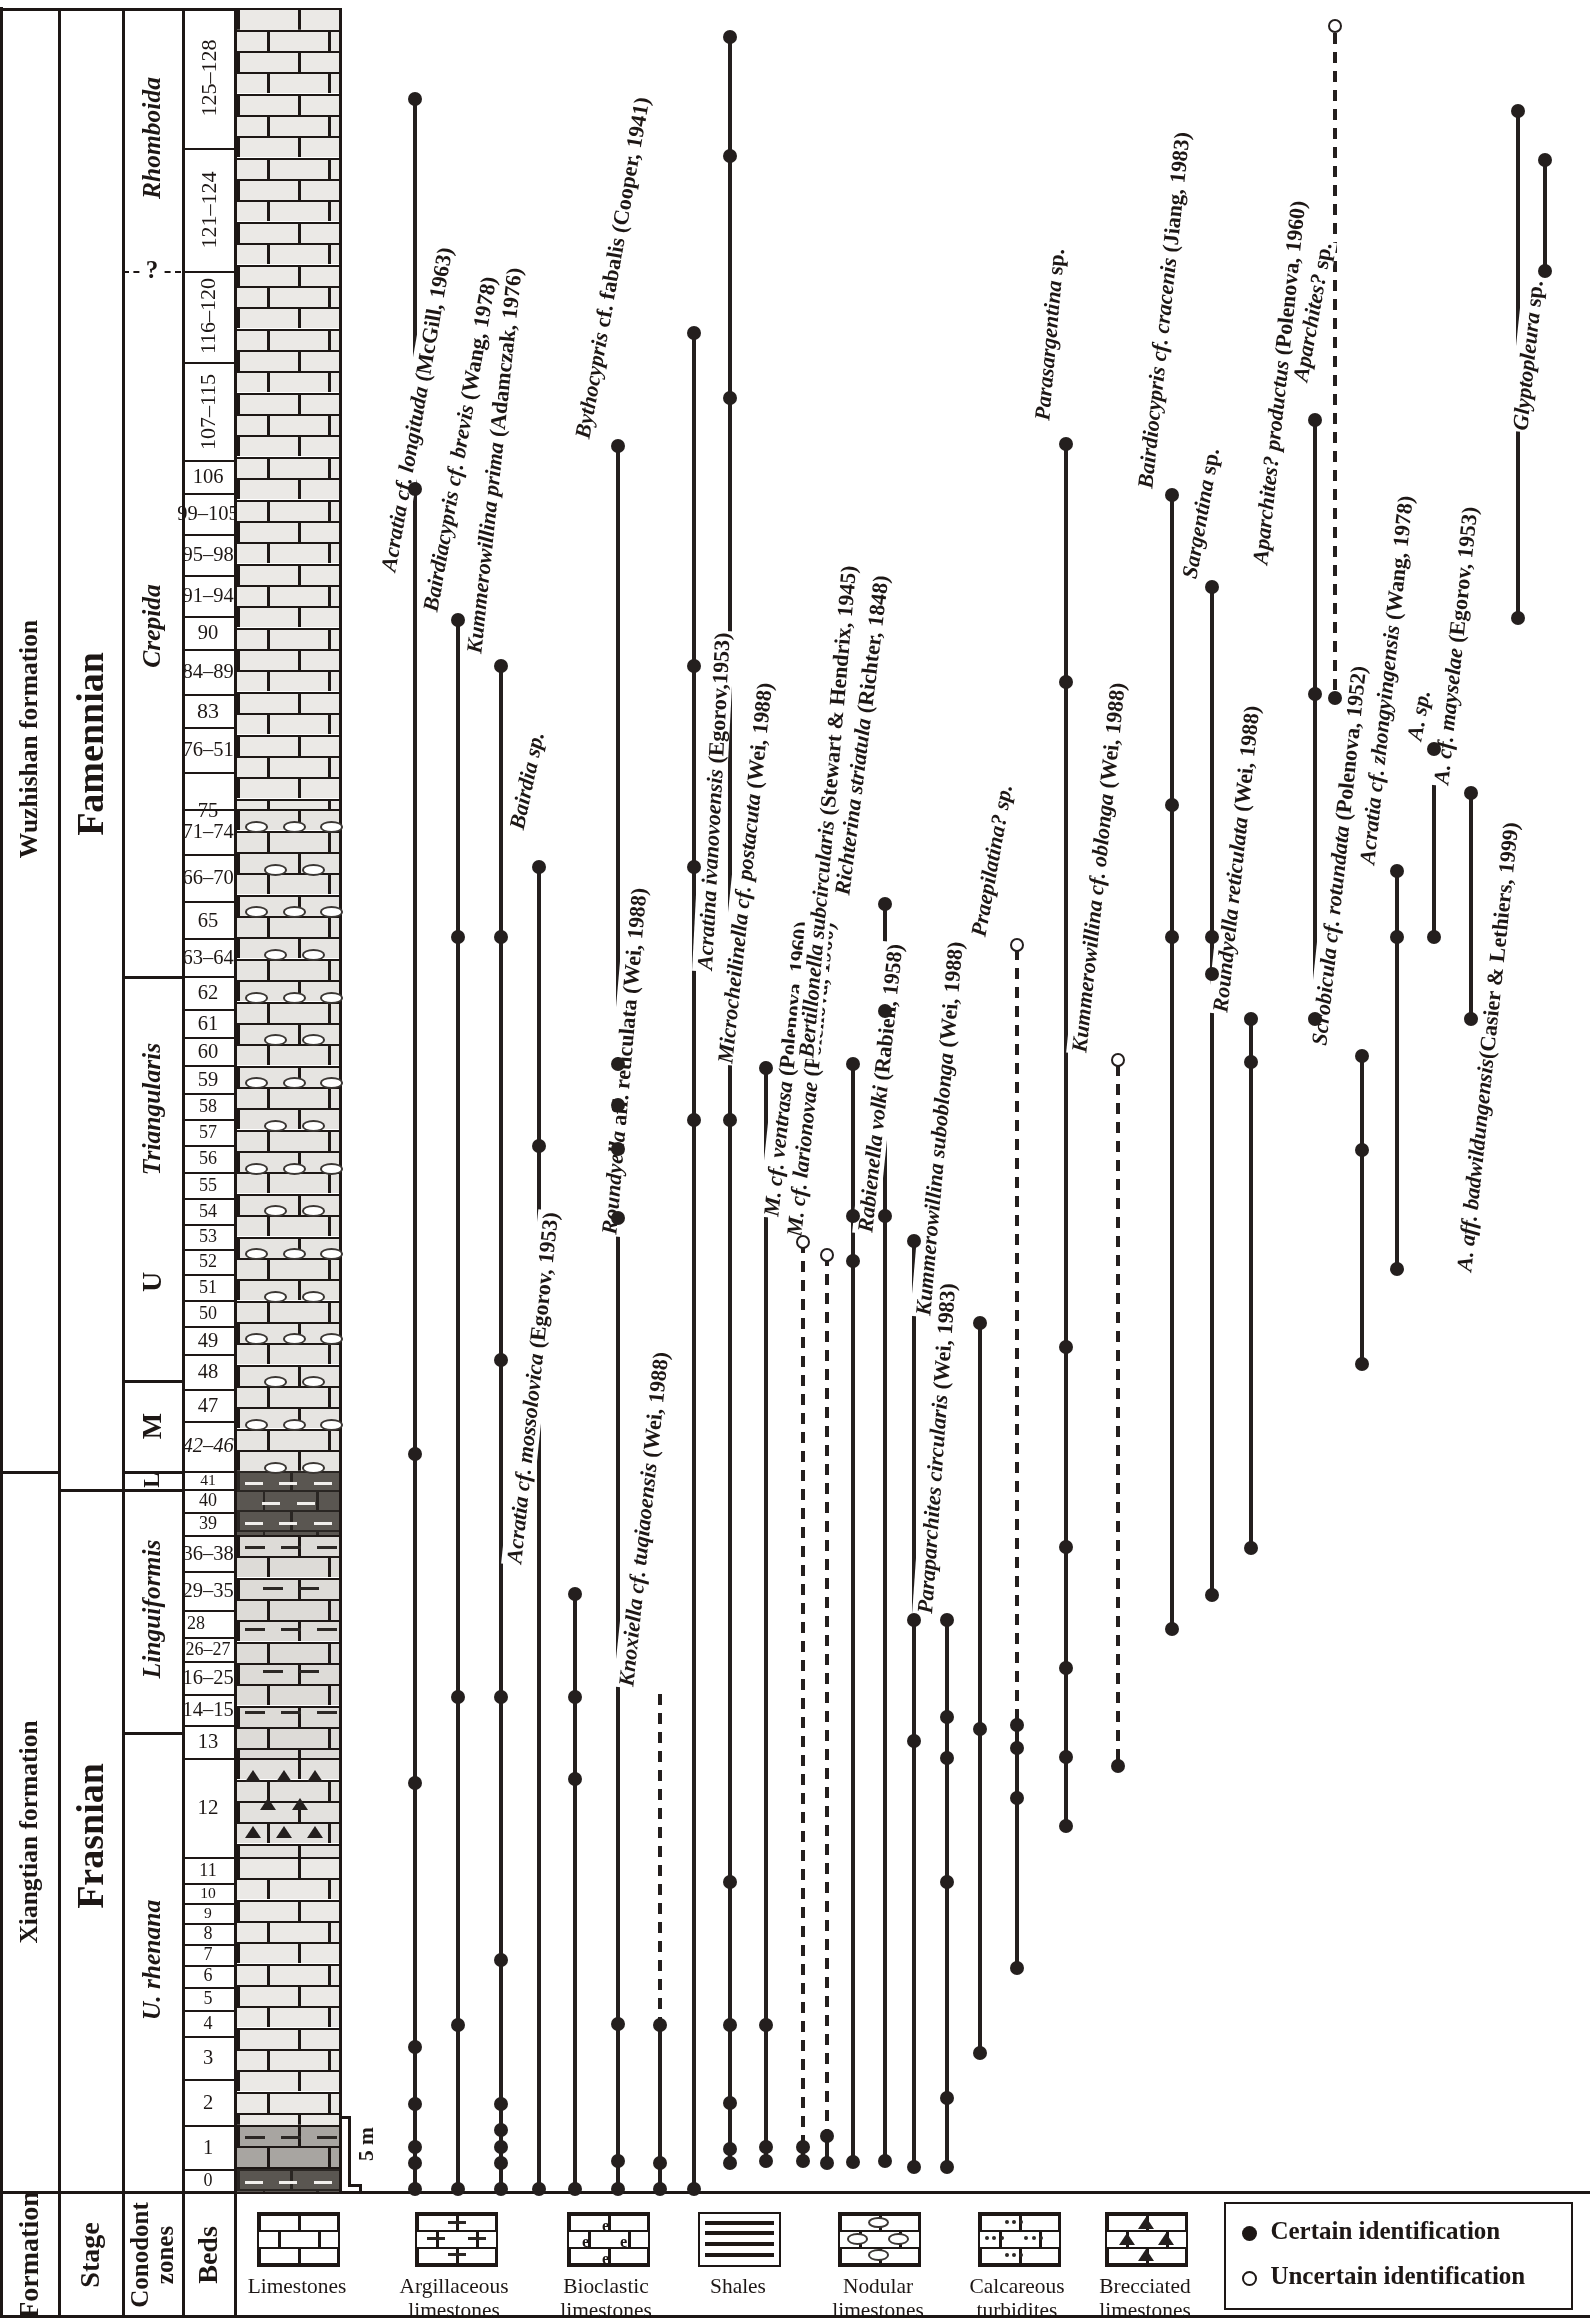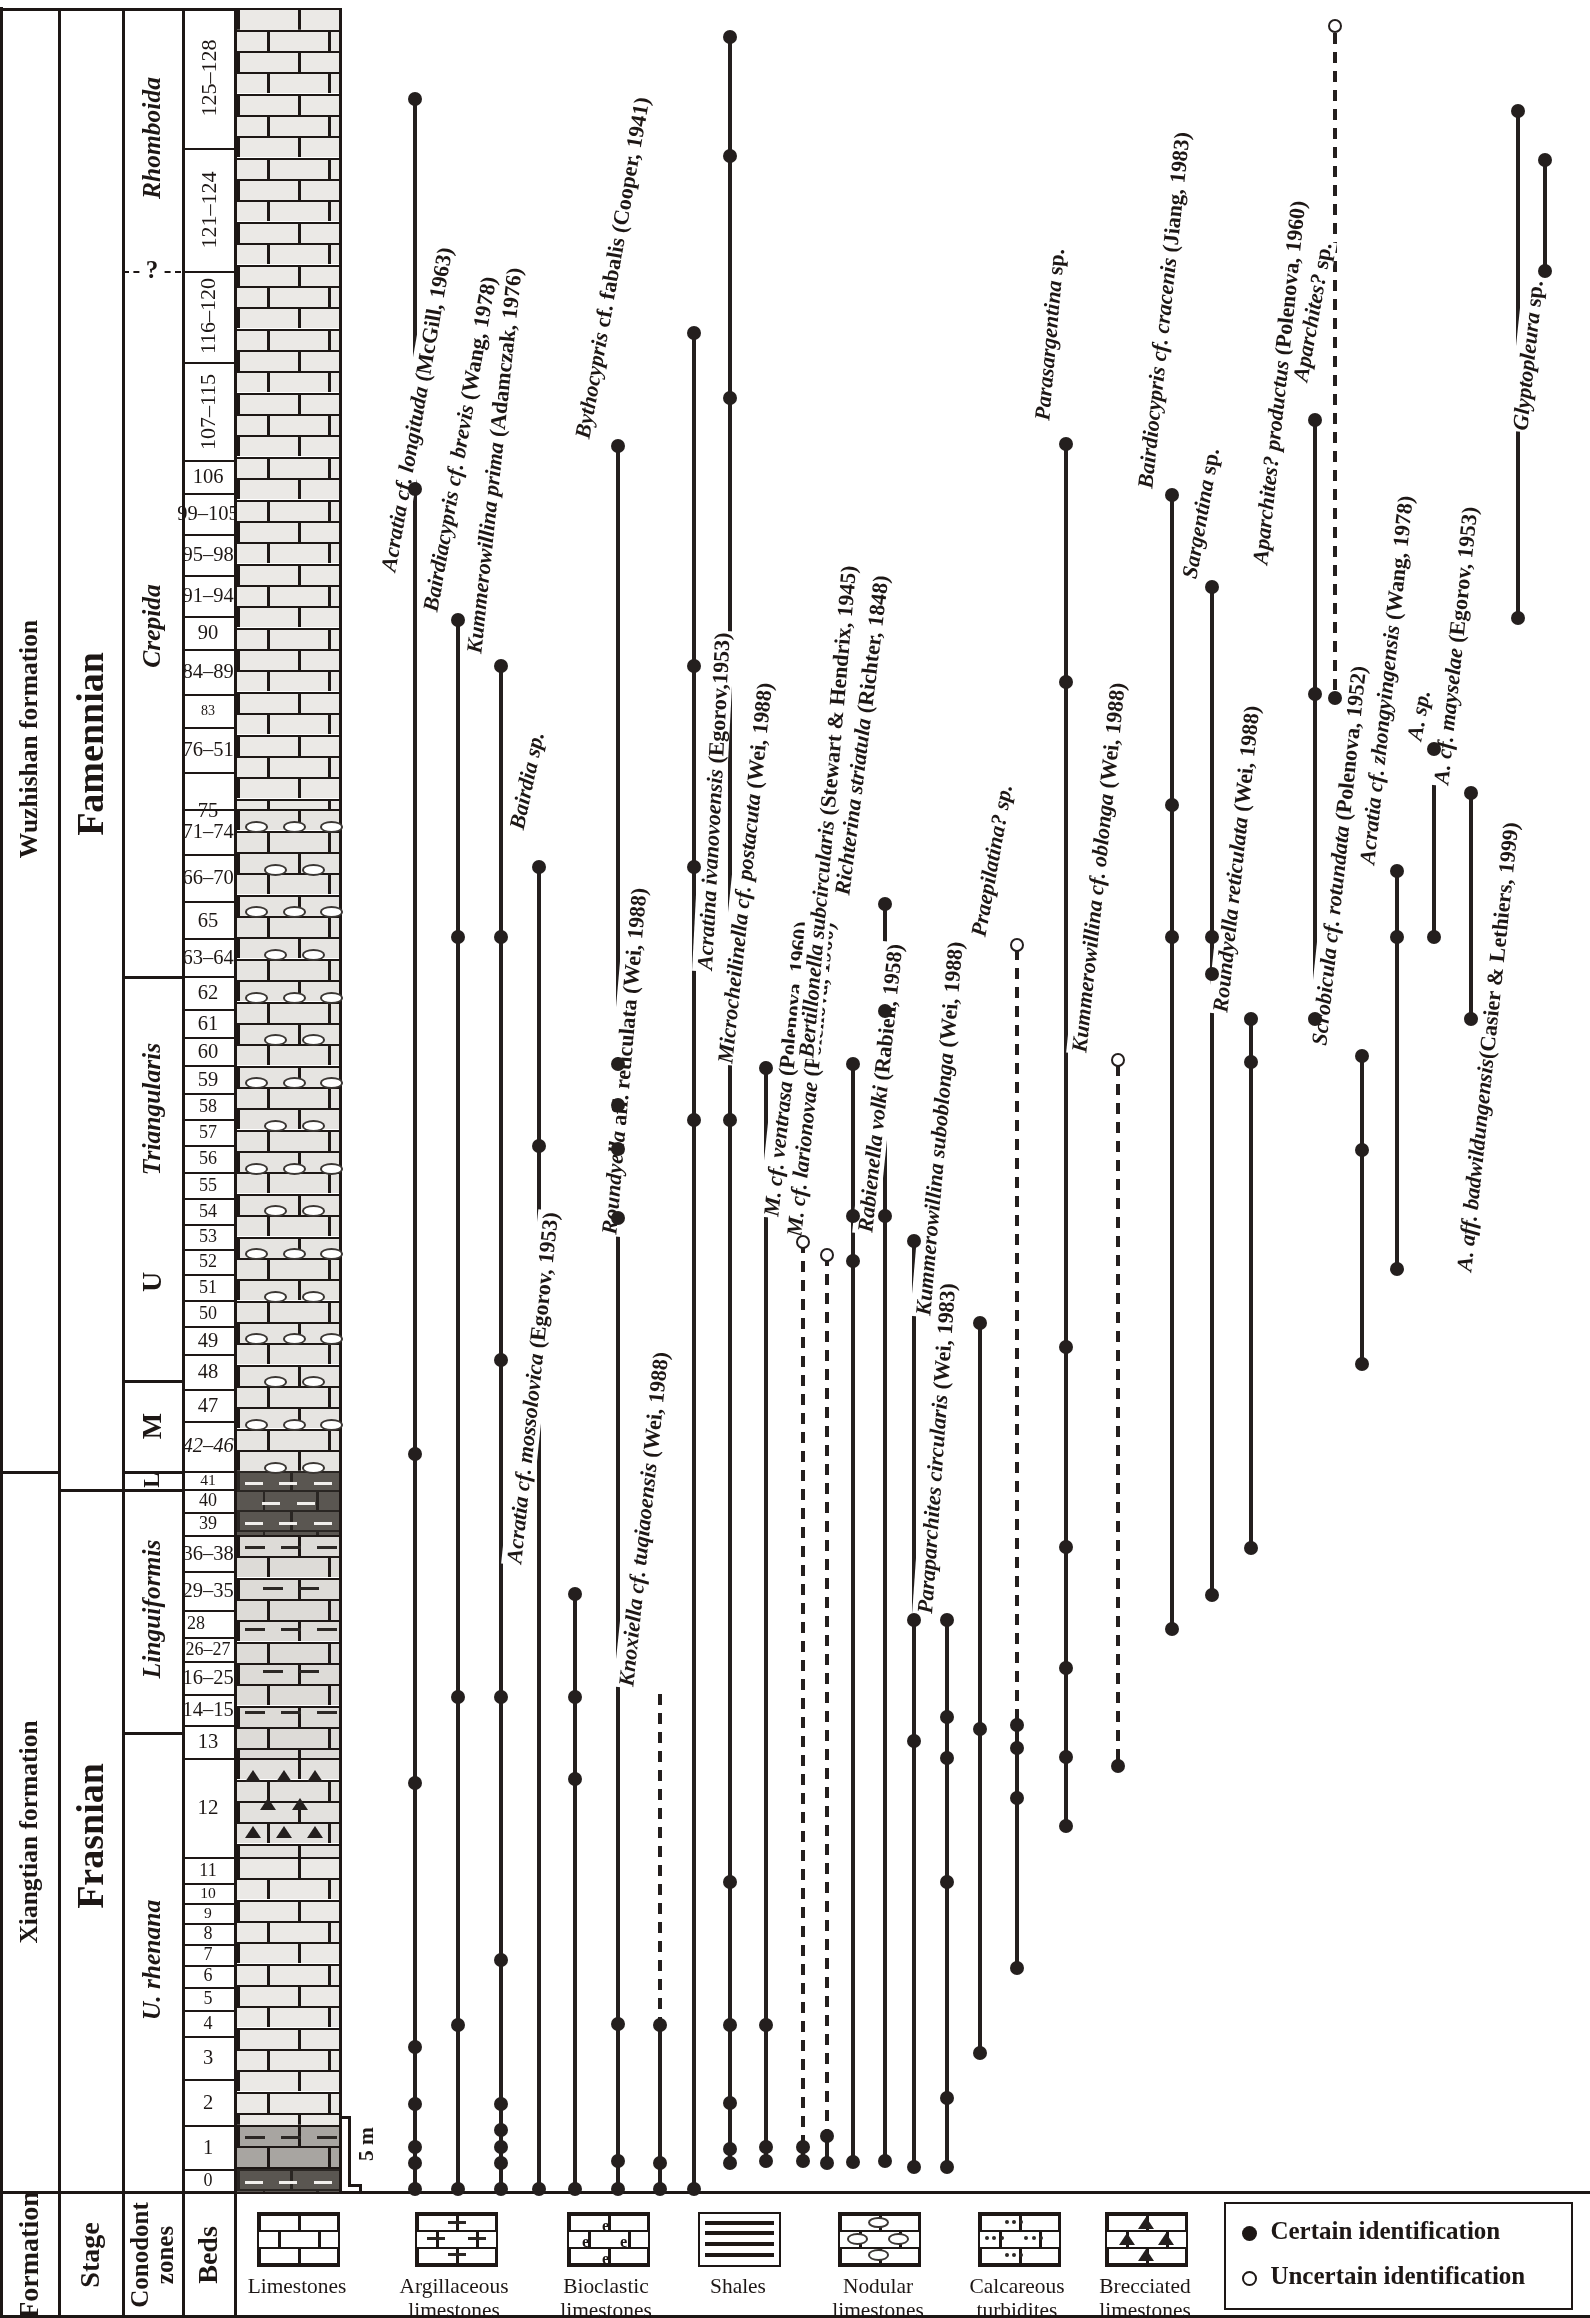--- a/index.html
+++ b/index.html
@@ -100,21 +100,21 @@
       <div class="hline" style="left: 182px; top: 616px; width: 53px; height: 1.6px;"></div>
       <div class="bedcell" style="left: 182px; top: 616px; width: 52px; height: 33px;">
         <span style="font-size: 20.5px;">90</span>
       </div>
       <div class="hline" style="left: 182px; top: 649px; width: 53px; height: 1.6px;"></div>
       <div class="bedcell" style="left: 182px; top: 649px; width: 52px; height: 45px;">
         <span style="font-size: 20.5px;">84–89</span>
       </div>
       <div class="hline" style="left: 182px; top: 694px; width: 53px; height: 1.6px;"></div>
       <div class="bedcell" style="left: 182px; top: 694px; width: 52px; height: 33px;">
-        <span style="font-size: 14px;">83</span>
+        <span style="font-size: 22px;">83</span>
       </div>
       <div class="hline" style="left: 182px; top: 727px; width: 53px; height: 1.6px;"></div>
       <div class="bedcell" style="left: 182px; top: 727px; width: 52px; height: 45px;">
         <span style="font-size: 20.5px;">76–51</span>
       </div>
       <div class="hline" style="left: 182px; top: 772px; width: 53px; height: 1.6px;"></div>
       <div class="bedcell" style="left: 182px; top: 772px; width: 52px; height: 37px; margin-top: 20px;">
         <span style="font-size: 20.5px;">75</span>
       </div>
       <div class="hline" style="left: 182px; top: 809px; width: 53px; height: 1.6px;"></div>

